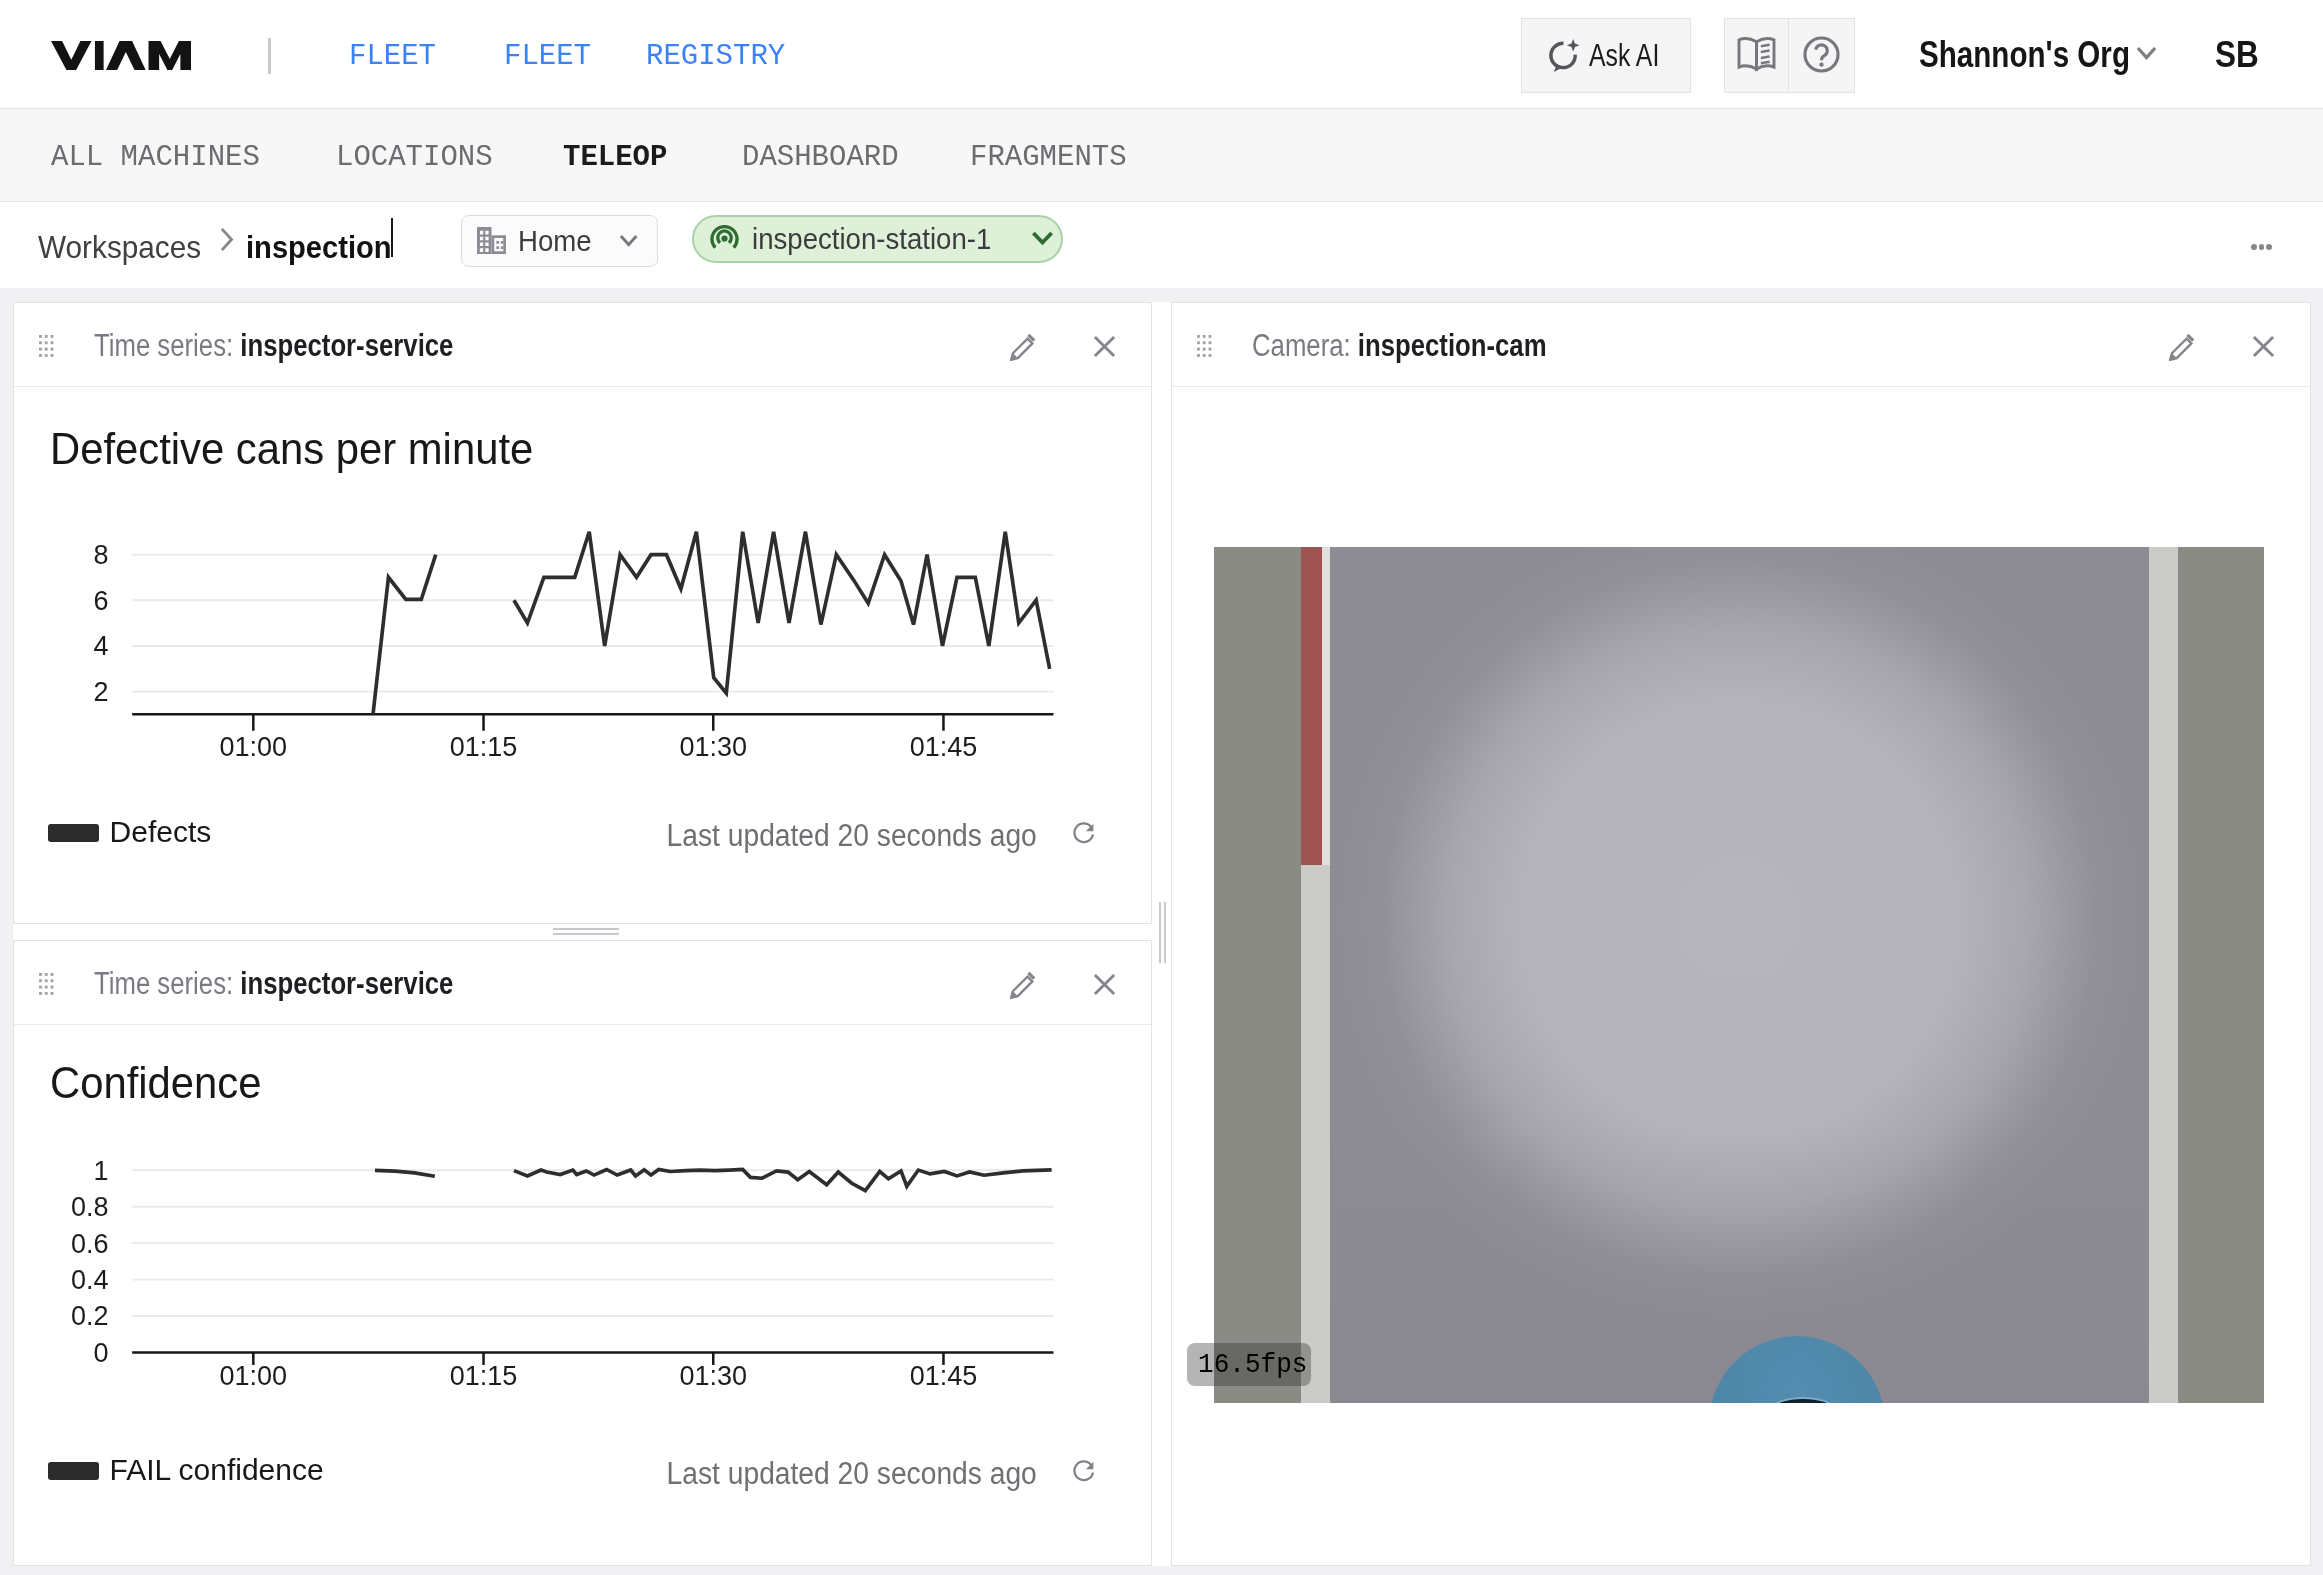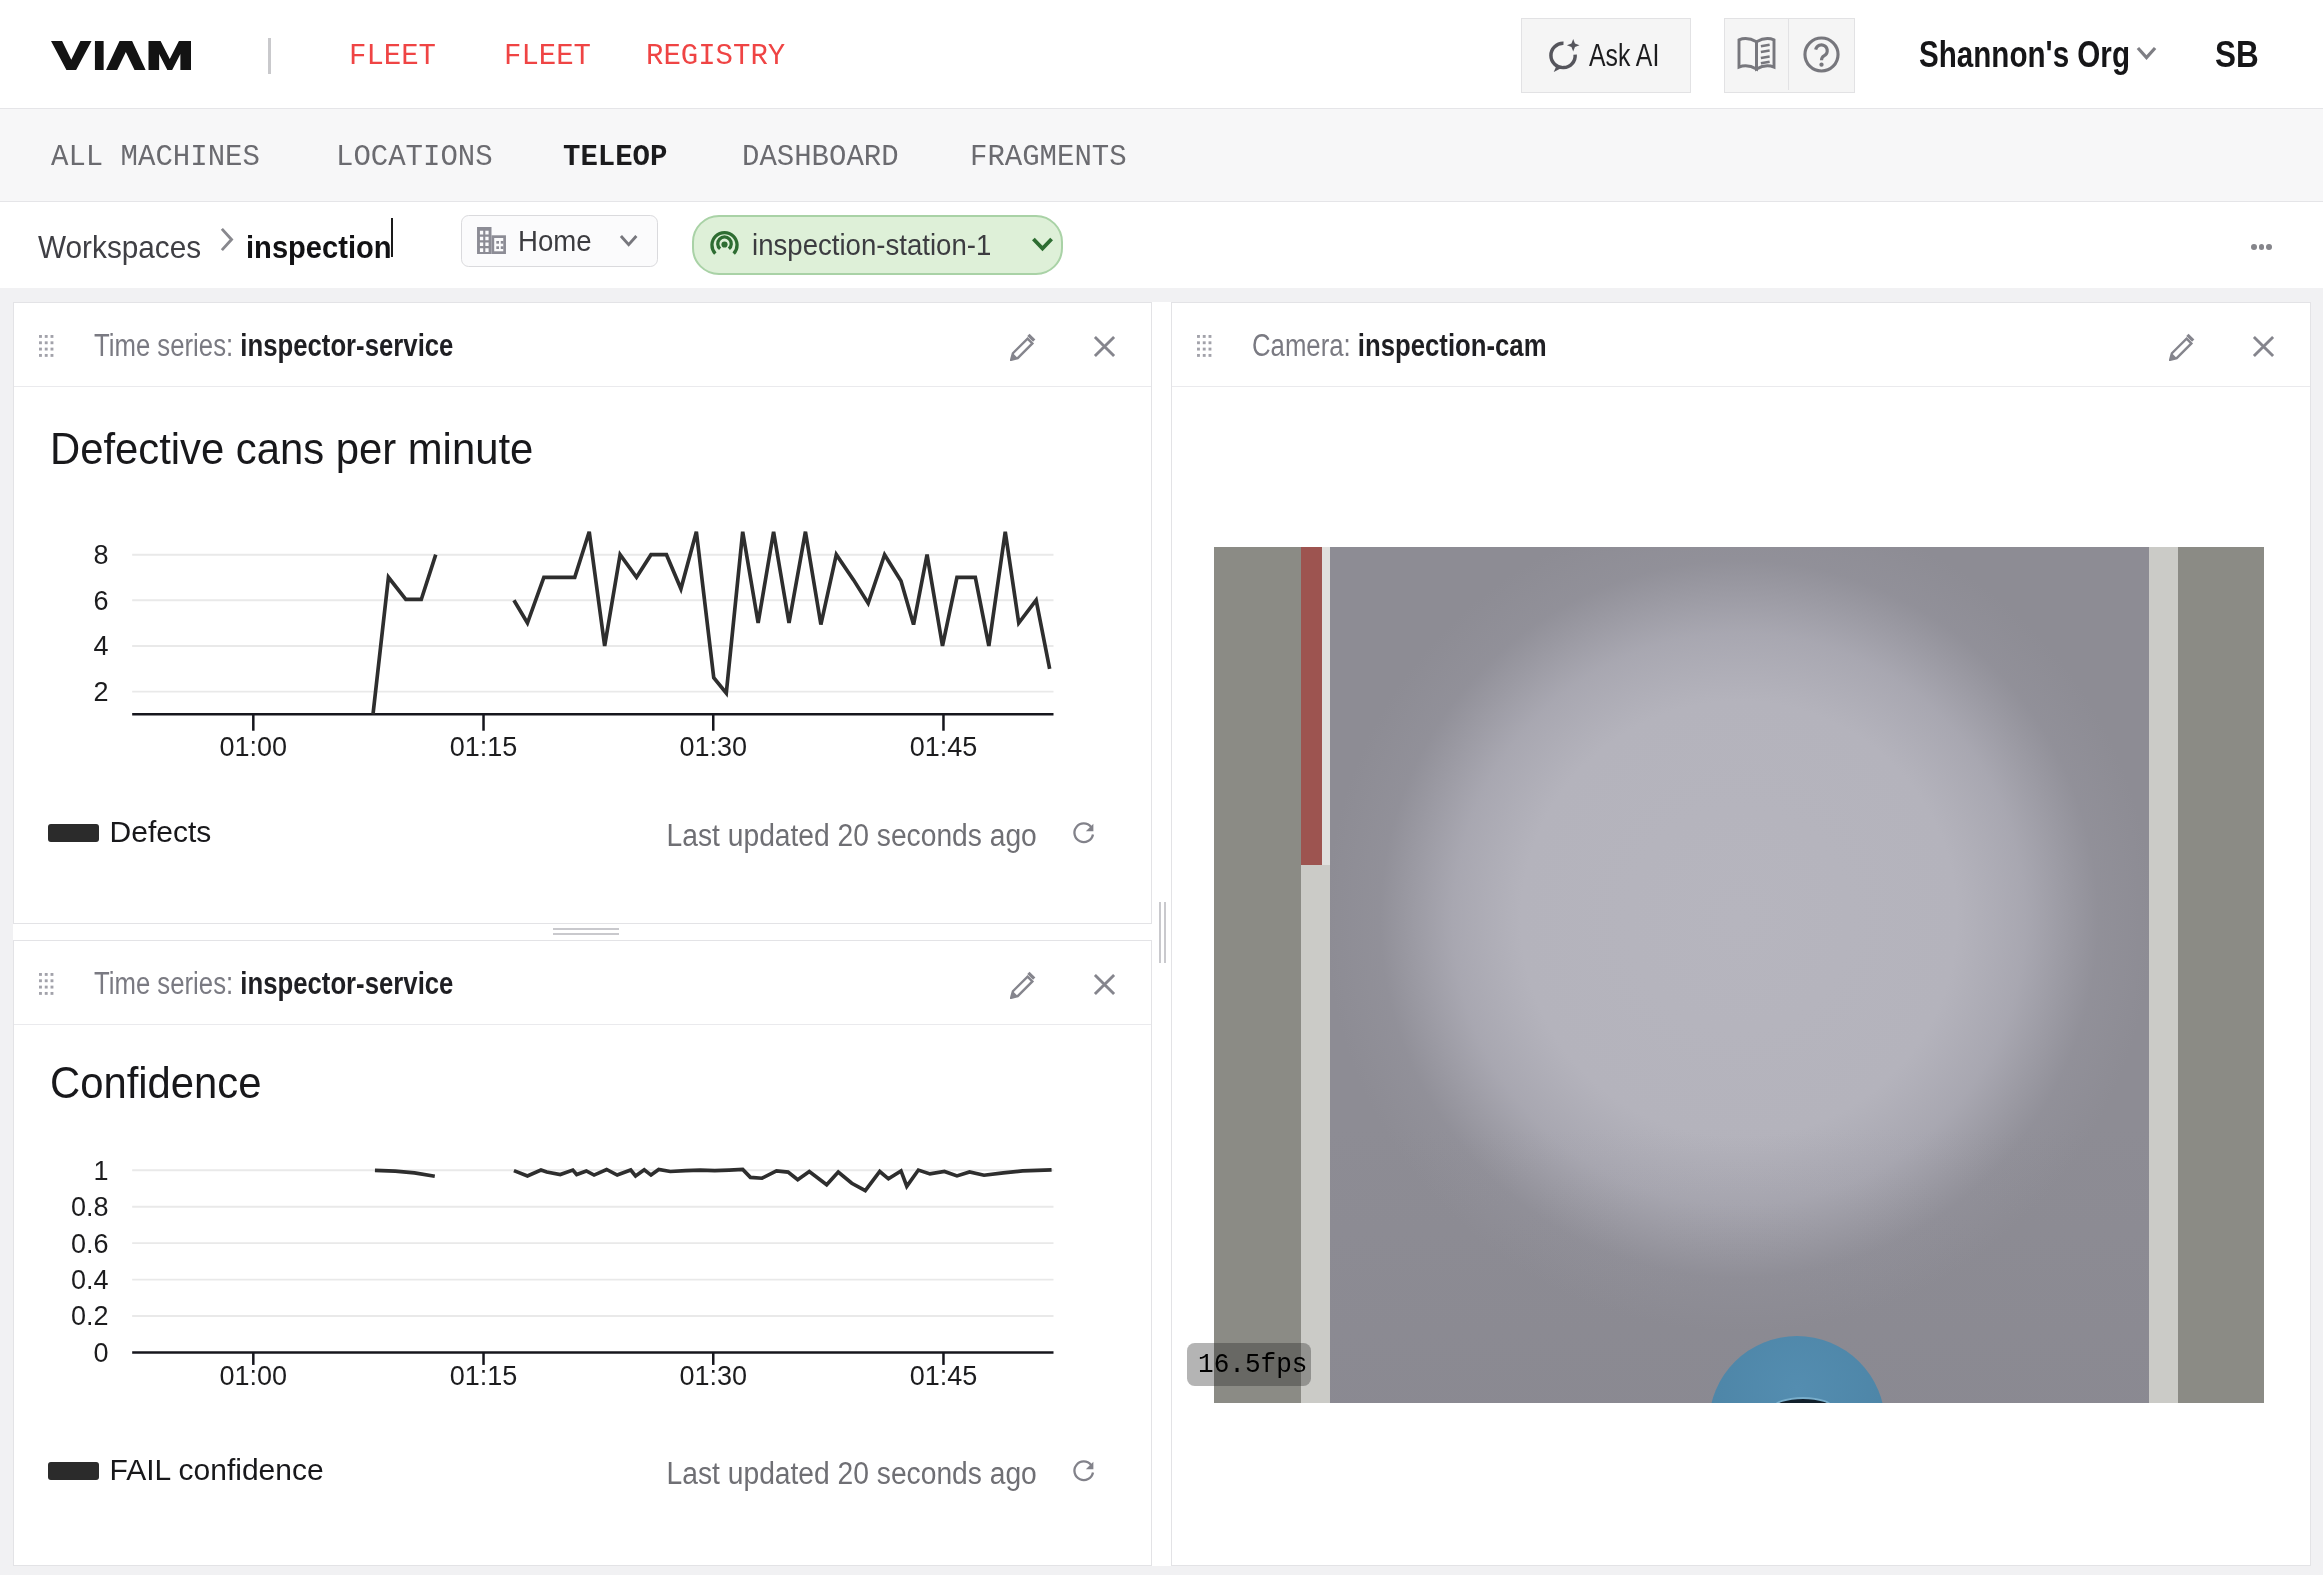--- a/index.html
+++ b/index.html
@@ -3,21 +3,21 @@
 <meta charset="utf-8">
 <style>
 * { margin:0; padding:0; box-sizing:border-box; }
 html,body { width:2323px; height:1576px; background:#ffffff; font-family:"Liberation Sans", sans-serif; overflow:hidden; }
 #page { position:relative; width:2323px; height:1576px; }
 
 
 #topnav { position:absolute; left:0; top:0; width:2323px; height:108px; background:#fff; }
 #logo { position:absolute; left:51px; top:41px; }
 #logodiv { position:absolute; left:268px; top:38px; width:2.9px; height:36px; background:#c9c9cc; }
-.navlink { position:absolute; top:40px; font-family:"Liberation Mono", monospace; font-size:29px; color:#ef4444; }
+.navlink { position:absolute; top:40px; font-family:"Liberation Mono", monospace; font-size:29px; color:#3b82f6; }
 #askai { position:absolute; left:1521px; top:18.3px; width:170px; height:75px; background:#f5f5f5; border:1.9px solid #e2e2e4; display:flex; align-items:center; }
 #askai span { font-size:31px; color:#1c1c1e; margin-left:8.7px; transform:scaleX(0.8); transform-origin:left center; }
 #docgroup { position:absolute; left:1724px; top:18.3px; width:131px; height:75px; background:#f5f5f5; border:1.9px solid #e2e2e4; display:flex; }
 #docgroup .cell { width:64px; height:71px; display:flex; align-items:center; justify-content:center; }
 #docgroup .cell:first-child { border-right:1.9px solid #e2e2e4; }
 #orgname { position:absolute; left:1919px; top:34px; font-size:37px; font-weight:bold; color:#161618; transform:scaleX(0.80); transform-origin:left center; white-space:nowrap; }
 #sb { position:absolute; left:2215px; top:34px; font-size:37px; font-weight:bold; color:#161618; transform:scaleX(0.85); transform-origin:left center; }
 
 
 #tabrow { position:absolute; left:0; top:108px; width:2323px; height:94px; background:#f7f7f8; border-top:1.9px solid #e5e5e8; border-bottom:1.9px solid #e5e5e8; }
@@ -25,21 +25,21 @@
 .tab.active { color:#1b1b1d; font-weight:bold; }
 
 
 #crumbrow { position:absolute; left:0; top:202px; width:2323px; height:86px; background:#fff; }
 #ws { position:absolute; left:38px; top:27px; font-size:32px; color:#3f3f44; transform:scaleX(0.93); transform-origin:left center; }
 #crumbsep { position:absolute; left:218px; top:23px; }
 #insp { position:absolute; left:246px; top:27px; font-size:32px; font-weight:bold; color:#121214; transform:scaleX(0.91); transform-origin:left center; }
 #caret { position:absolute; left:391px; top:16.4px; width:1.9px; height:39px; background:#1a1a1a; }
 #homebtn { position:absolute; left:461px; top:12.6px; width:197px; height:52px; background:#fbfbfc; border:1.9px solid #dadadd; border-radius:7.7px; display:flex; align-items:center; }
 #homebtn .lbl { font-size:30px; color:#3c3c40; margin-left:11.6px; transform:scaleX(0.92); transform-origin:left center; }
-#greenpill { position:absolute; left:692px; top:12.6px; width:371px; height:60px; background:#def0d8; border:2.9px solid #a9d2a6; border-radius:27px; display:flex; align-items:center; }
+#greenpill { position:absolute; left:692px; top:12.6px; width:371px; height:48px; background:#def0d8; border:2.9px solid #a9d2a6; border-radius:27px; display:flex; align-items:center; }
 #greenpill .lbl { font-size:30px; color:#3c3c40; margin-left:12.6px; transform:scaleX(0.92); transform-origin:left center; white-space:nowrap; }
 #addwidget { position:absolute; left:1981px; top:7.7px; width:228px; height:68px; background:#262626; border-radius:3.9px; display:flex; align-items:center; justify-content:center; }
 #addwidget span.txt { color:#fff; font-size:31px; transform:scaleX(0.9); transform-origin:left center; }
 #dots3 { position:absolute; left:2251px; top:42px; display:flex; gap:1.9px; }
 #dots3 i { width:5.8px; height:5.8px; border-radius:50%; background:#85858b; }
 
 
 #content { position:absolute; left:0; top:288px; width:2323px; height:1288px; background:#f1f1f3; }
 #workspace { position:absolute; left:12.6px; top:13.5px; width:2298px; height:1264px; background:#fff; }
 .widget { position:absolute; background:#fff; border:1.9px solid #e3e3e6; }

